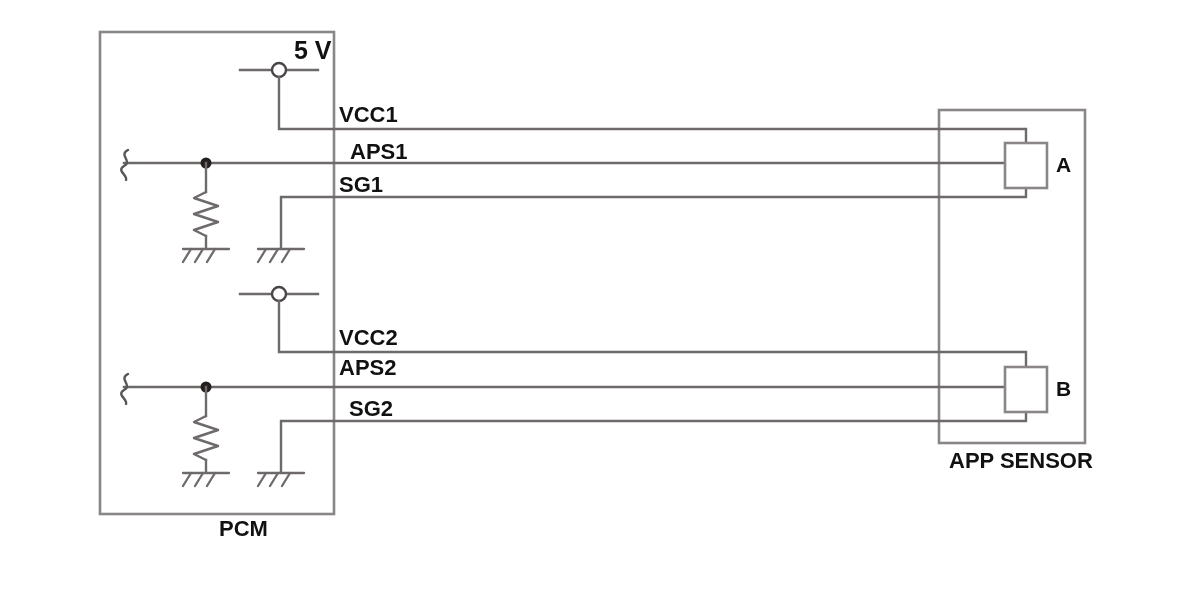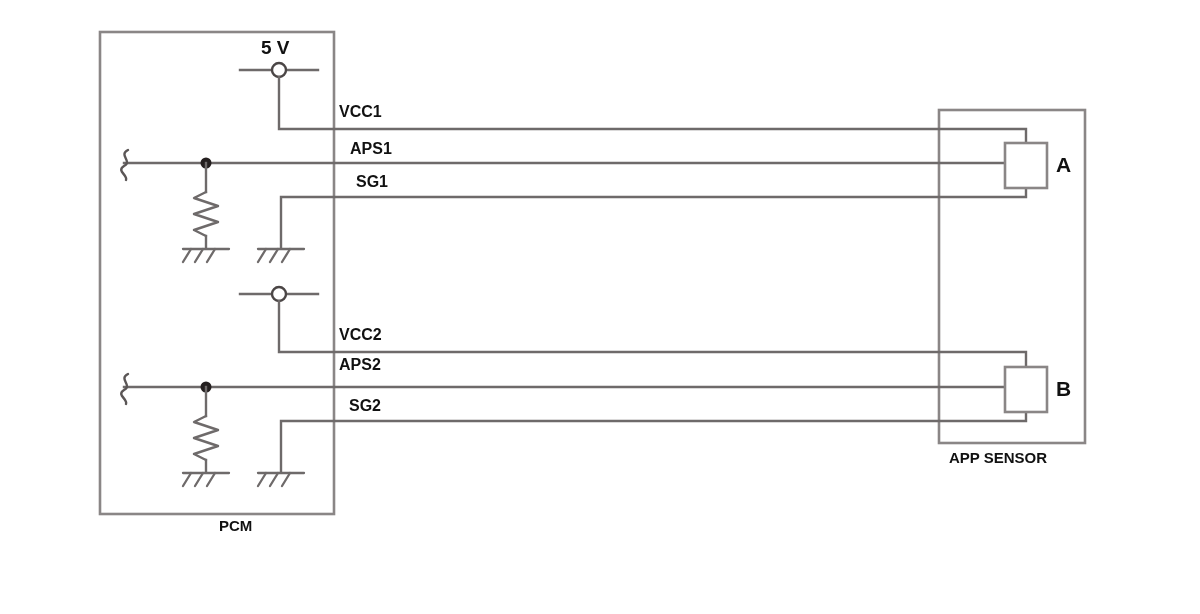--- a/index.html
+++ b/index.html
@@ -72,23 +72,23 @@
   }
   .lbl {
     position: absolute;
     font-family: "Liberation Sans", sans-serif;
     font-weight: bold;
     color: #111111;
     white-space: nowrap;
     line-height: 1;
     user-select: none;
   }
-  .lbl-pin   { font-size: 16px; }
-  .lbl-volt  { font-size: 19px; }
-  .lbl-unit  { font-size: 15px; }
+  .lbl-pin   { font-size: 22px; }
+  .lbl-volt  { font-size: 25px; margin-left: 33px; }
+  .lbl-unit  { font-size: 22px; }
   .lbl-term  { font-size: 21px; }
 </style>
 </head>
 <body>
 
 <div id="diagram-root">
 
   <svg id="circuit-svg" viewBox="0 0 1200 614" xmlns="http://www.w3.org/2000/svg">
 
     <rect class="box-outline" x="100" y="32" width="234" height="482"></rect>
@@ -162,21 +162,21 @@
     <rect class="sensor-el" x="1005" y="367" width="42" height="45"></rect>
 
   </svg>
 
   <div class="lbl lbl-volt" style="left:261px; top:38px;">5 V</div>
 
   <div class="lbl lbl-pin" style="left:339px; top:104px;">VCC1</div>
 
   <div class="lbl lbl-pin" style="left:339px; top:141px;margin-left:11px;">APS1</div>
 
-  <div class="lbl lbl-pin" style="left:356px; top:174px;">SG1</div>
+  <div class="lbl lbl-pin" style="left:339px; top:174px;">SG1</div>
 
   <div class="lbl lbl-pin" style="left:339px; top:327px;">VCC2</div>
 
   <div class="lbl lbl-pin" style="left:339px; top:357px;">APS2</div>
 
   <div class="lbl lbl-pin" style="left:349px; top:398px;">SG2</div>
 
   <div class="lbl lbl-term" style="left:1056px; top:154px;">A</div>
 
   <div class="lbl lbl-term" style="left:1056px; top:378px;">B</div>

